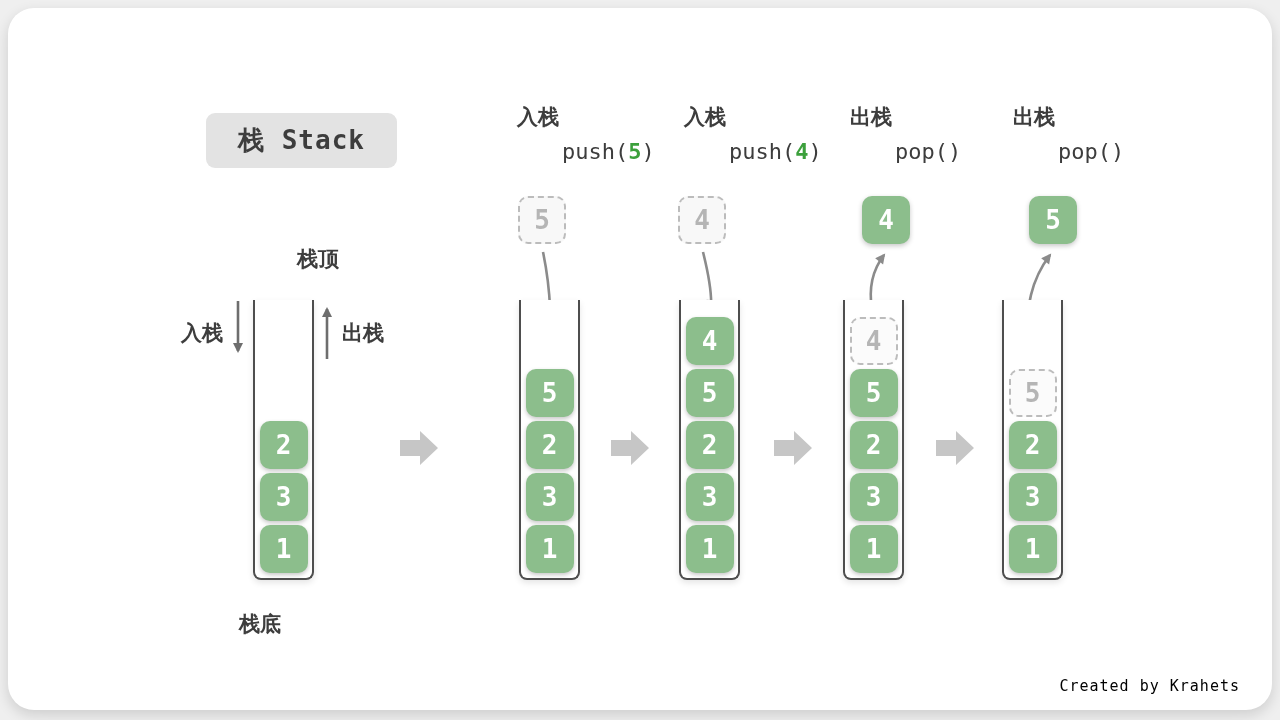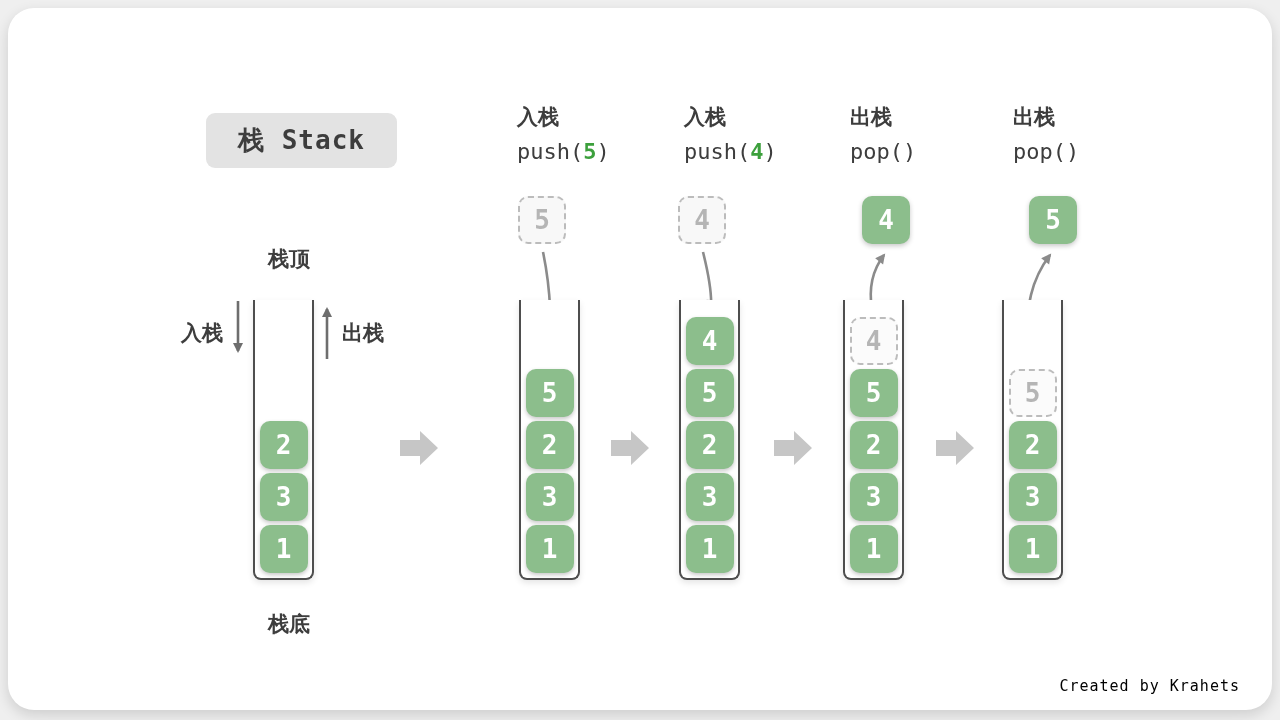--- a/index.html
+++ b/index.html
@@ -2,21 +2,21 @@
 <html><head>
 <meta charset="utf-8">
 <style>
   html,body{margin:0;padding:0;background:#efefef;}
   .canvas{position:relative;width:1280px;height:720px;font-family:"DejaVu Sans",sans-serif;overflow:hidden;}
   .card{position:absolute;left:8px;top:8px;width:1264px;height:702px;background:#ffffff;border-radius:26px;box-shadow:0 5px 14px rgba(0,0,0,0.14);}
   .title-badge{position:absolute;left:187px;top:113px;width:191px;height:55px;background:#e3e3e3;border-radius:9px;display:flex;align-items:center;justify-content:center;font-family:"DejaVu Sans Mono",monospace;font-weight:bold;font-size:26px;color:#3d3d3d;letter-spacing:1px;margin-left:19px;}
   .cn{position:absolute;font-weight:bold;font-size:21px;color:#3d3d3d;white-space:nowrap;}
   .step-label{position:absolute;top:103px;}
   .step-label .op{font-weight:bold;font-size:21px;color:#3d3d3d;}
-  .step-label .code{margin-top:8px;font-family:"DejaVu Sans Mono",monospace;font-size:22px;color:#3d3d3d;font-weight:500;}
+  .step-label .code{margin-top:8px;font-family:"DejaVu Sans Mono",monospace;font-size:22px;color:#3d3d3d;font-weight:500;margin-left:45px;}
   .step-label .code .arg{color:#3ca03c;font-weight:bold;}
   .stack-box{position:absolute;top:300px;width:61px;height:280px;border-left:2px solid #4e4e4e;border-right:2px solid #4e4e4e;border-bottom:2px solid #4e4e4e;border-bottom-left-radius:8px;border-bottom-right-radius:8px;box-sizing:border-box;box-shadow:0 3px 6px rgba(0,0,0,0.10);background:#fff;}
   .cell{position:absolute;left:50%;transform:translateX(-50%);width:48px;height:48px;border-radius:10px;display:flex;align-items:center;justify-content:center;font-family:"DejaVu Sans Mono",monospace;font-weight:bold;font-size:26px;box-sizing:border-box;}
   .cell.solid{background:#8cbe8c;color:#ffffff;box-shadow:0 2px 4px rgba(0,0,0,0.22);}
   .cell.ghost{background:#fbfbfb;color:#b5b5b5;border:2px dashed #bcbcbc;}
   .float-box{position:absolute;top:196px;width:48px;height:48px;border-radius:10px;display:flex;align-items:center;justify-content:center;font-family:"DejaVu Sans Mono",monospace;font-weight:bold;font-size:26px;box-sizing:border-box;}
   .float-box.dashed{background:#f8f8f8;color:#b5b5b5;border:2px dashed #bcbcbc;}
   .float-box.solid{background:#8cbe8c;color:#ffffff;box-shadow:0 2px 5px rgba(0,0,0,0.22);}
   svg{position:absolute;overflow:visible;}
   .watermark{position:absolute;right:40px;bottom:25px;font-family:"DejaVu Sans Mono",monospace;font-size:15px;color:#000000;letter-spacing:1px;}
@@ -24,22 +24,22 @@
 </head>
 <body>
 
 <div class="canvas">
   <div class="card"></div>
 
   <div class="title-badge">
     <span>栈 Stack</span>
   </div>
 
-  <div class="cn" style="left:239px;top:245px;width:100px;text-align:center;">栈顶</div>
-  <div class="cn" style="left:239px;top:610px;width:100px;text-align:center;">栈底</div>
+  <div class="cn" style="left:239px;top:245px;width:100px;text-align:right;">栈顶</div>
+  <div class="cn" style="left:239px;top:610px;width:100px;text-align:left;">栈底</div>
   <div class="cn" style="left:163px;top:319px;width:60px;text-align:right;">入栈</div>
   <div class="cn" style="left:342px;top:319px;">出栈</div>
 
   <svg style="left:227px;top:297px;" width="22" height="66">
     <defs>
         <marker id="m-down" markerUnits="userSpaceOnUse" markerWidth="14" markerHeight="14" refX="9" refY="6" orient="auto">
           <path d="M1,1 L11,6 L1,11 Z" fill="#6e6e6e"></path>
         </marker>
       </defs>
     <line x1="11" y1="4" x2="11" y2="54" stroke="#6e6e6e" stroke-width="2.6" marker-end="url(#m-down)"></line>

